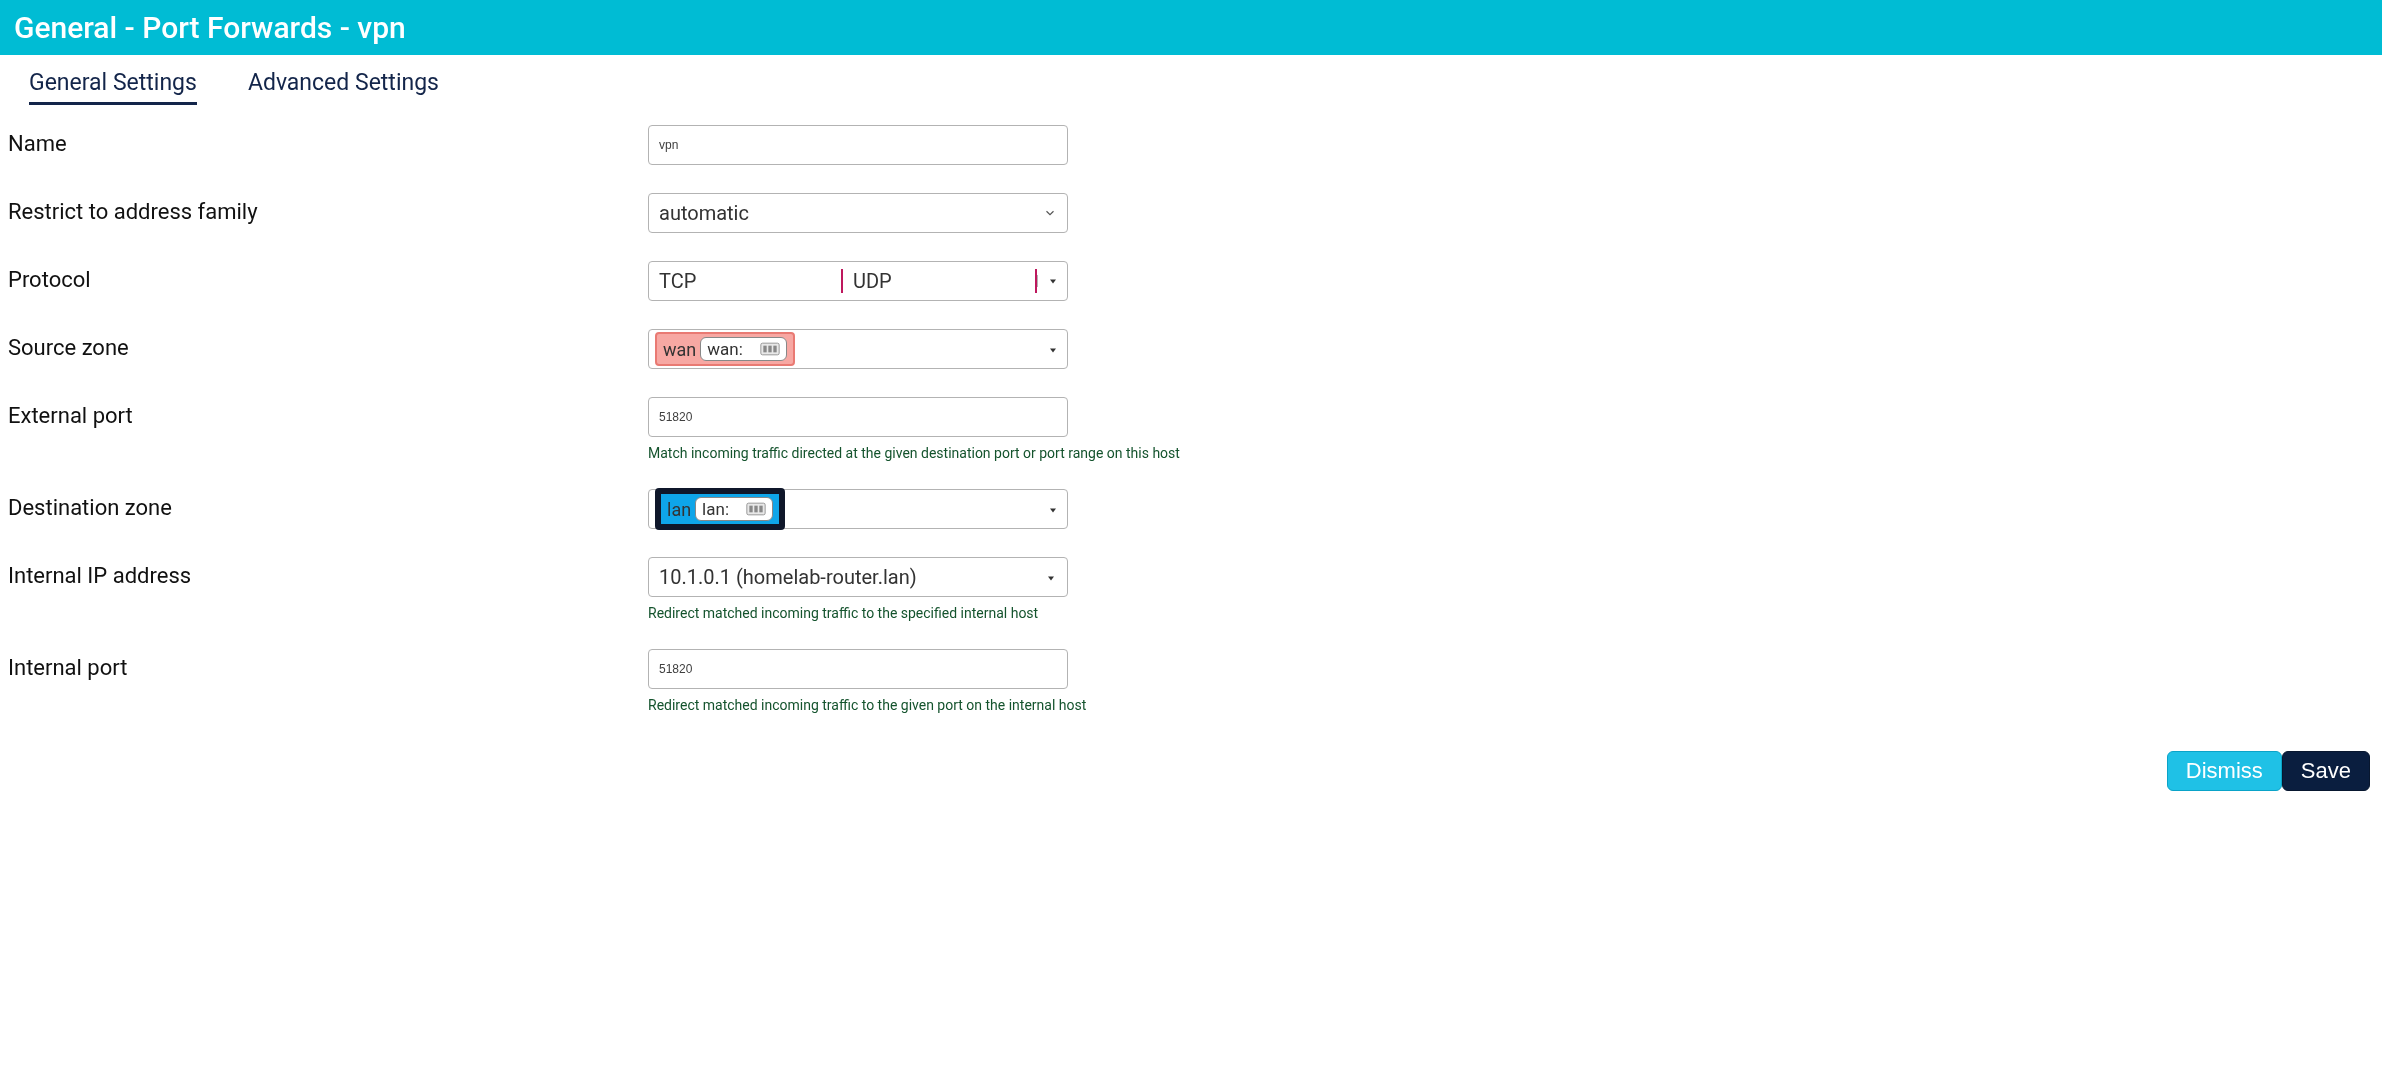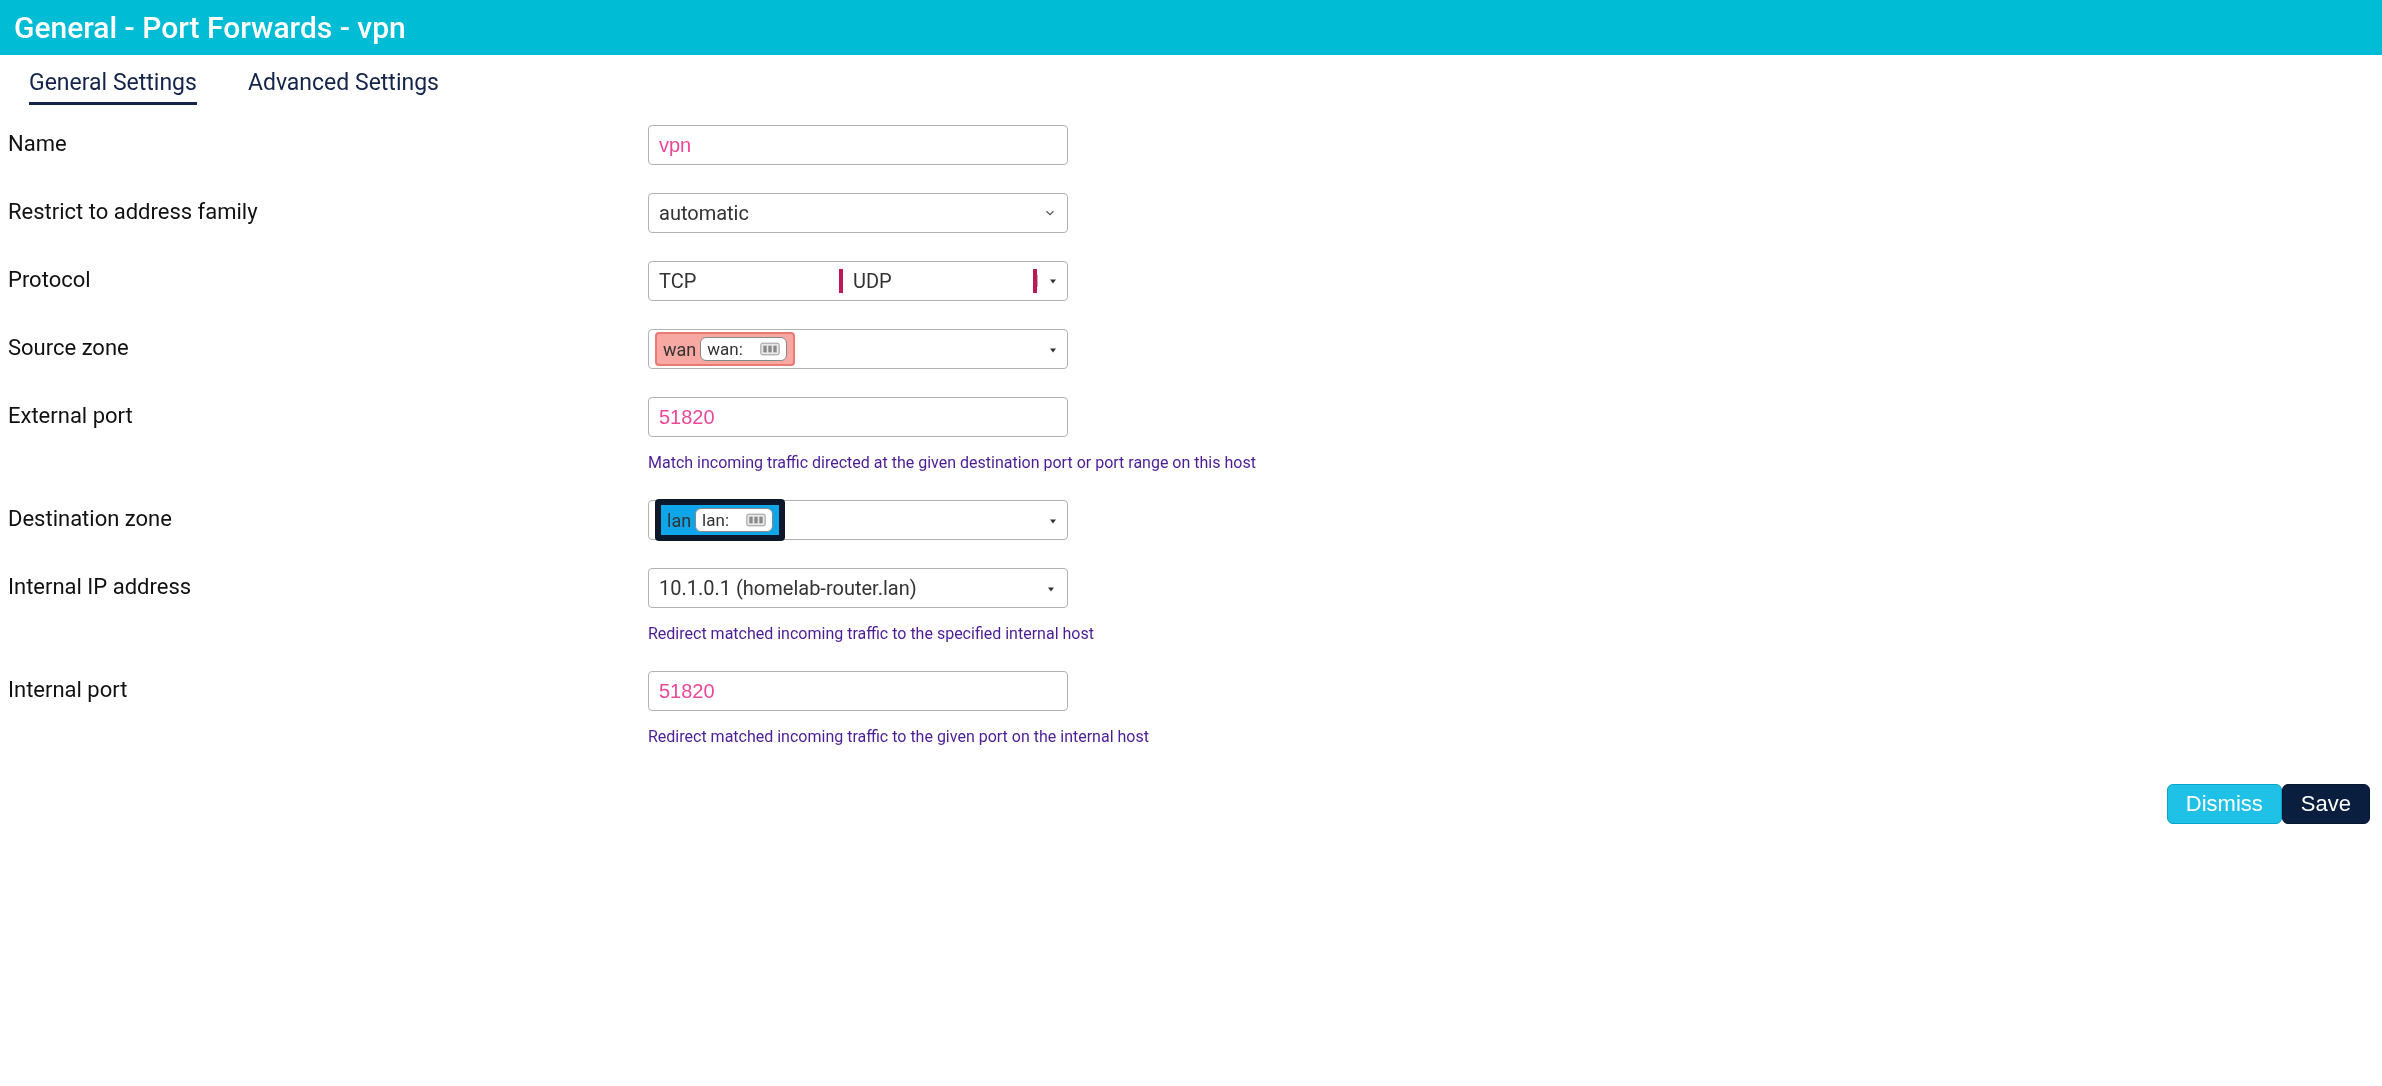--- a/index.html
+++ b/index.html
@@ -59,43 +59,43 @@
     color: #333;
     background: #fff;
     display: flex;
     align-items: center;
     position: relative;
   }
   .input input {
     border: none;
     outline: none;
     width: 100%;
-    font-size: 20px;
-    color: #ec4899;
+    font-size: 12px;
+    color: #404040;
     background: transparent;
   }
   .chev {
     position: absolute;
     right: 10px;
     top: 50%;
     transform: translateY(-50%);
     pointer-events: none;
   }
   .multi {
     display: flex;
     gap: 0;
     padding: 0;
     overflow: hidden;
   }
   .multi .tag {
     flex: 1;
     display: flex;
     align-items: center;
     padding: 0 10px;
-    border-right: 4px solid #be185d;
+    border-right: 2px solid #be185d;
     font-size: 20px;
   }
   .multi .tag:last-of-type { border-right: none; }
   .multi .drop {
     width: 30px;
     display:flex;align-items:center;justify-content:center;
     border-left:1px solid #b3b3b3;
     cursor:pointer;
   }
   .zone {
@@ -120,23 +120,23 @@
     border-radius: 6px;
     padding: 1px 6px;
     font-size: 17px;
     display:inline-flex;align-items:center;gap:17px;
   }
   .zone .drop {
     position:absolute; right:8px; top:50%; transform:translateY(-50%);
     cursor:pointer;
   }
   .help {
-    font-size: 16px;
-    color: #4c1d95;
-    margin-top: 16px;
+    font-size: 14px;
+    color: #14532d;
+    margin-top: 8px;
   }
   .actions {
     display: flex;
     justify-content: flex-end;
     padding: 0 12px 12px 0;
   }
   .btn {
     border-radius: 6px;
     font-size: 22px;
     padding: 6px 18px;

